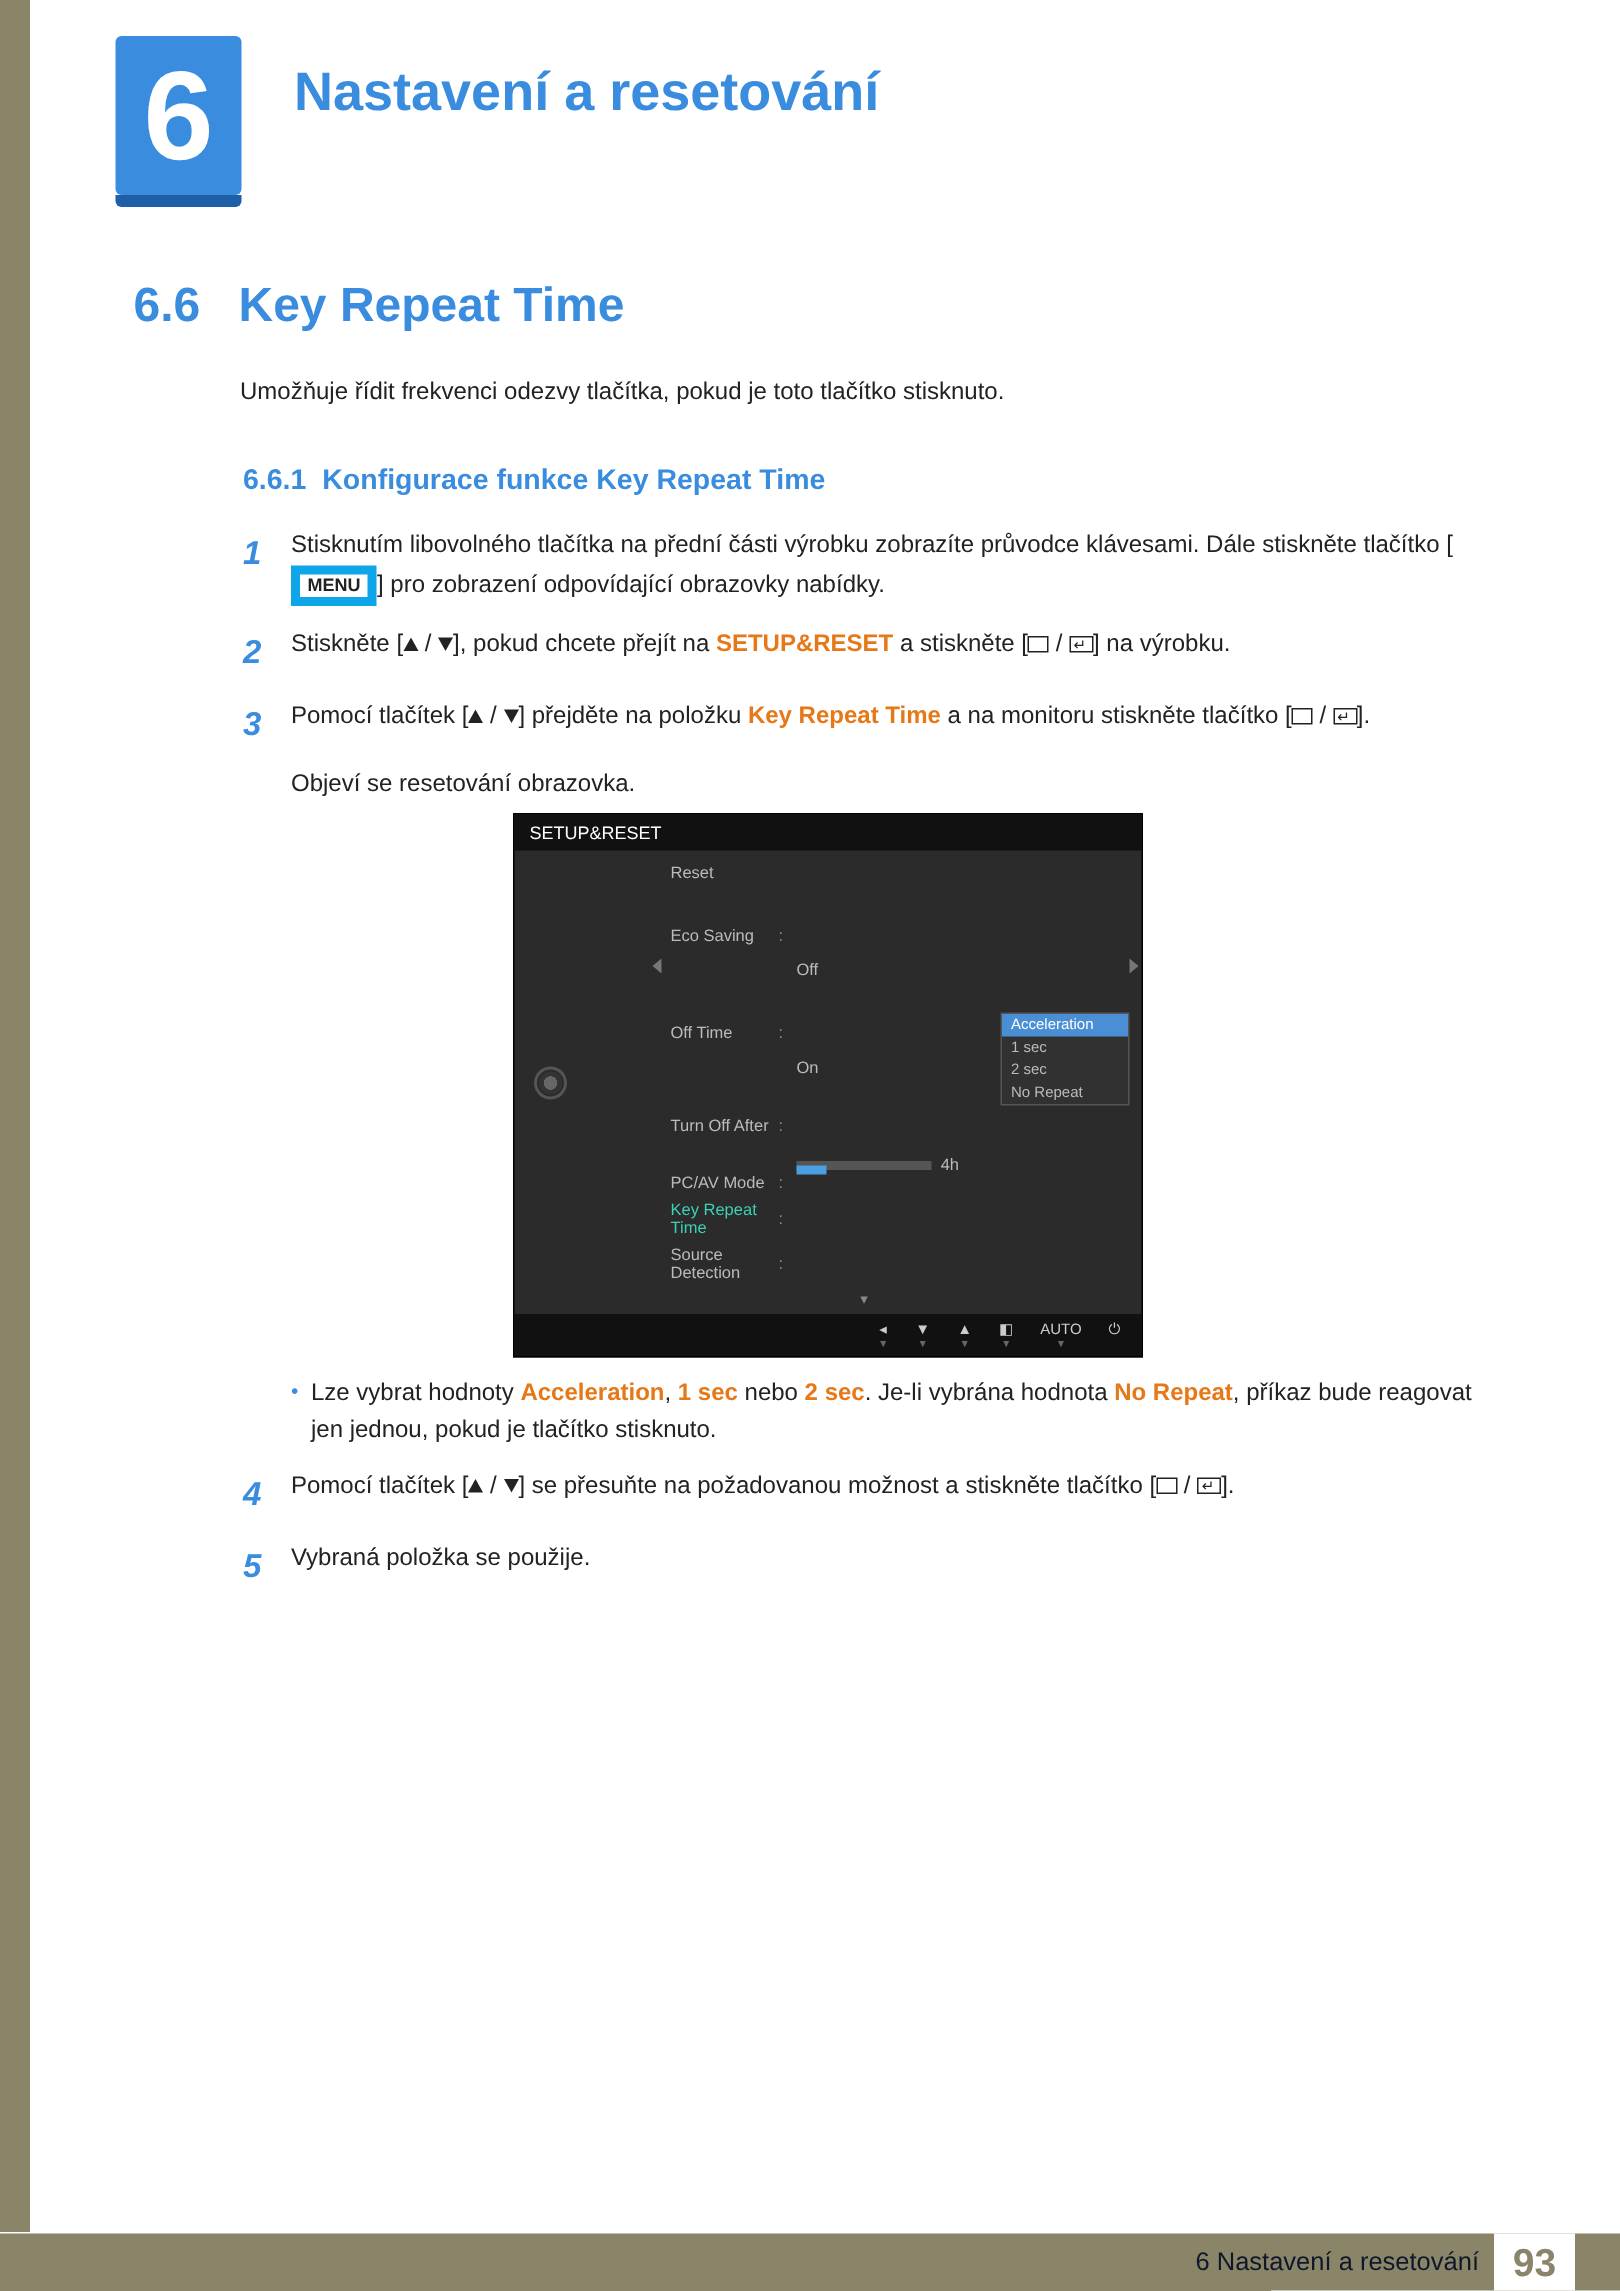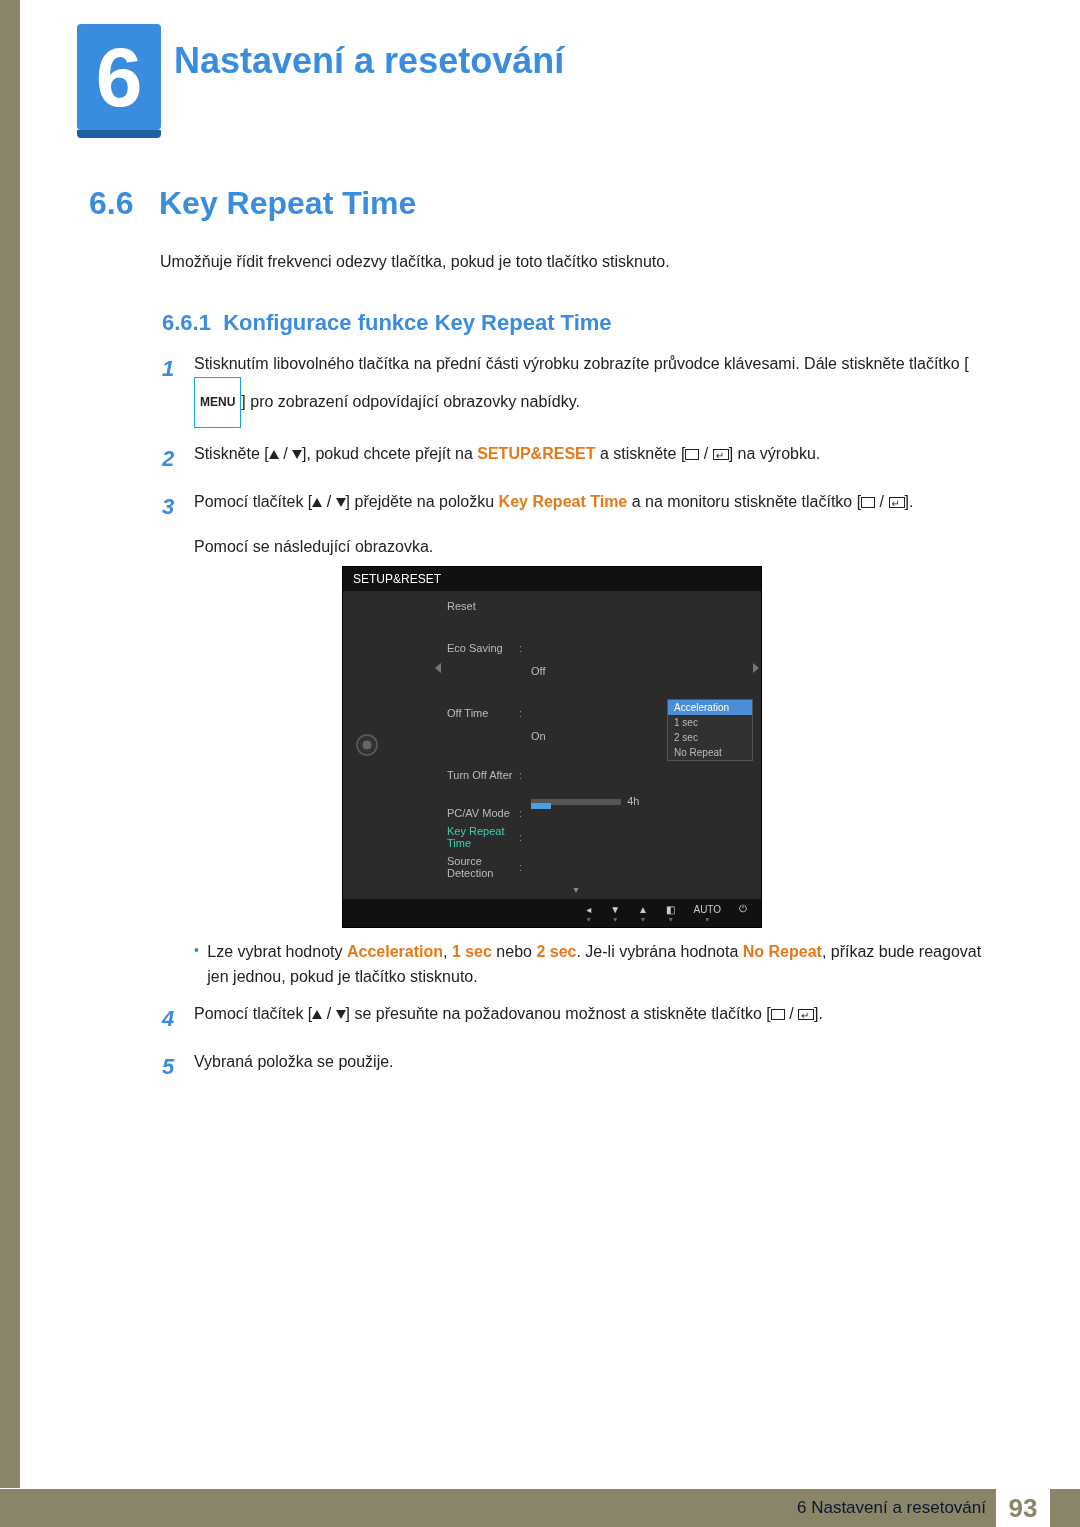--- a/index.html
+++ b/index.html
@@ -3,34 +3,34 @@
 <meta charset="utf-8">
 <style>
   * { margin: 0; padding: 0; box-sizing: border-box; }
   body { width: 1080px; height: 1527px; font-family: Arial, Helvetica, sans-serif; background: #fff; position: relative; }
 
   .sidebar-stripe { position: absolute; left: 0; top: 0; width: 20px; height: 1488px; background: #8a8569; }
 
   .chapter-tab { position: absolute; left: 77px; top: 24px; width: 84px; height: 106px; background: #3a8dde; border-radius: 4px; color: #fff; font-size: 84px; font-weight: bold; display: flex; align-items: center; justify-content: center; }
   .chapter-tab-bottom { position: absolute; left: 77px; top: 130px; width: 84px; height: 8px; background: #1f5fa8; border-radius: 0 0 4px 4px; }
 
-  .chapter-title { position: absolute; left: 174px; top: 40px; font-size: 36px; font-weight: bold; color: #3a8dde; }
+  .chapter-title { position: absolute; left: 196px; top: 40px; font-size: 36px; font-weight: bold; color: #3a8dde; }
 
   .section-heading { position: absolute; left: 89px; top: 185px; font-size: 32px; font-weight: bold; color: #3a8dde; }
   .section-heading .num { display: inline-block; width: 70px; }
 
   .intro { position: absolute; left: 160px; top: 253px; font-size: 16px; color: #222; }
 
-  .subsection { position: absolute; left: 162px; top: 310px; font-size: 22px; font-weight: bold; color: #3a8dde; }
+  .subsection { position: absolute; left: 162px; top: 310px; font-size: 19px; font-weight: bold; color: #3a8dde; }
 
   .steps { position: absolute; left: 162px; top: 352px; width: 820px; }
   .step { display: flex; margin-bottom: 14px; font-size: 16px; color: #222; line-height: 1.55; }
   .step-num { width: 32px; font-size: 22px; font-style: italic; color: #3a8dde; font-weight: bold; flex-shrink: 0; }
   .step-body { flex: 1; }
-  .menu-box { display: inline-block; border: 1px solid #0ea5e9; padding: 18px 5px; font-size: 12px; font-weight: bold; vertical-align: middle; line-height: 1.1; text-align: center; }
+  .menu-box { display: inline-block; border: 6px solid #0ea5e9; padding: 1px 5px; font-size: 12px; font-weight: bold; vertical-align: middle; line-height: 1.1; text-align: center; }
   .icon-brackets { white-space: nowrap; }
   .hl { color: #e67817; font-weight: bold; }
   .tri-up, .tri-down { display: inline-block; width: 0; height: 0; vertical-align: middle; }
   .tri-up { border-left: 5px solid transparent; border-right: 5px solid transparent; border-bottom: 9px solid #222; }
   .tri-down { border-left: 5px solid transparent; border-right: 5px solid transparent; border-top: 9px solid #222; }
   .rect-icon { display: inline-block; width: 14px; height: 11px; border: 1.5px solid #222; vertical-align: middle; }
   .enter-icon { display: inline-block; width: 16px; height: 11px; border: 1.5px solid #222; vertical-align: middle; position: relative; }
   .enter-icon::after { content: "↵"; position: absolute; font-size: 10px; left: 2px; top: -2px; }
 
   .osd-caption { margin: 12px 0 10px 32px; font-size: 16px; color: #222; }
@@ -106,21 +106,21 @@
     </div>
   </div>
 
   <div class="step">
     <div class="step-num">3</div>
     <div class="step-body">
       <span>Pomocí tlačítek [</span><span class="icon-brackets"><span class="tri-up"></span> / <span class="tri-down"></span></span><span>] přejděte na položku </span><span class="hl">Key Repeat Time</span><span> a na monitoru stiskněte tlačítko [</span><span class="icon-brackets"><span class="rect-icon"></span> / <span class="enter-icon"></span></span><span>].</span>
     </div>
   </div>
 
-  <div class="osd-caption">Pomocí se následující obrazovka.</div>
+  <div class="osd-caption">Objeví se resetování obrazovka.</div>
 
   <div class="osd">
     <div class="osd-header">SETUP&amp;RESET</div>
     <div class="osd-body">
       <div class="osd-left">
           <div class="osd-gear"></div>
         </div>
       <div class="osd-menu">
         <div class="osd-arrow-left"></div>
         <div class="osd-arrow-right"></div>

